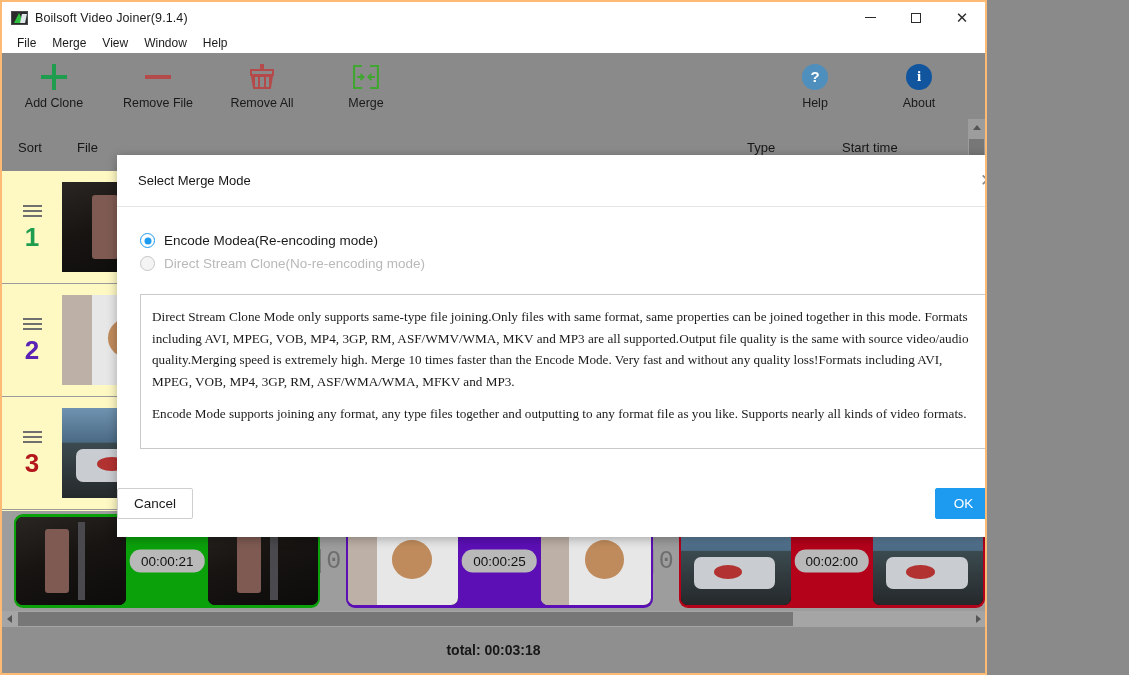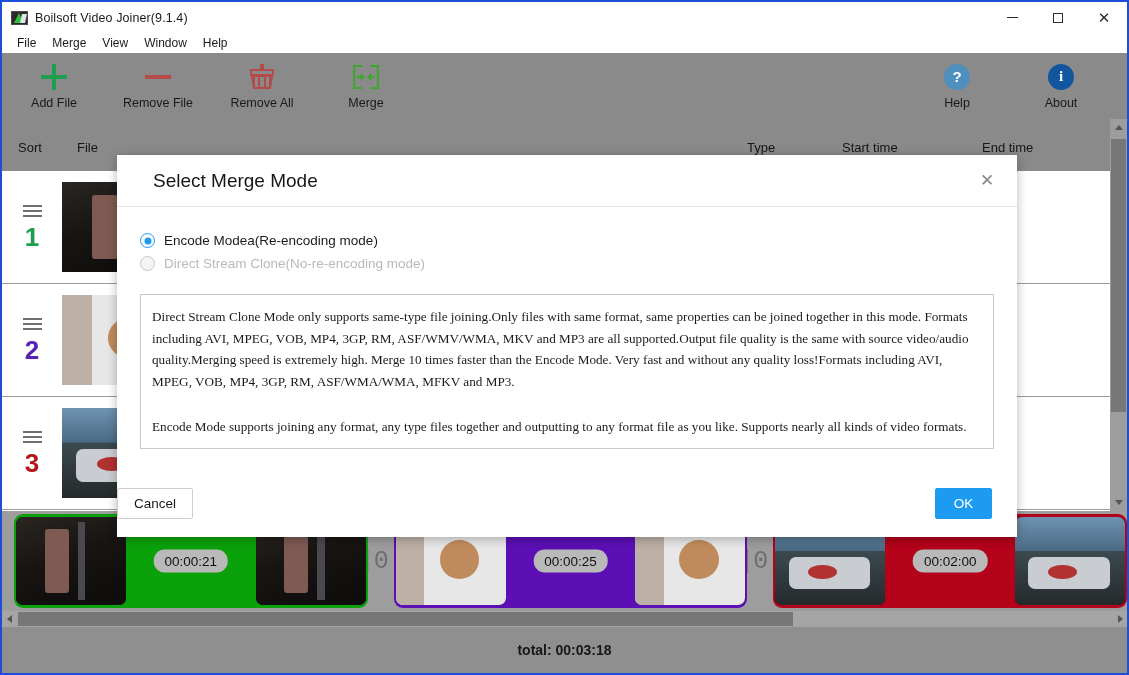--- a/index.html
+++ b/index.html
@@ -4,23 +4,23 @@
 <style>
   * { box-sizing: border-box; margin: 0; padding: 0; }
   html, body {
     width: 1129px; height: 675px;
     font-family: "Liberation Sans", sans-serif;
     overflow: hidden;
     background: #8a8a8a;
   }
   #app {
     position: relative;
-    width: 1129px; height: 675px;
-    border: 2px solid #1d4ed8;
-    background: #ffffff;
+    width: 987px; height: 675px;
+    border: 2px solid #fdba74;
+    background: #fef9c3;
     overflow: hidden;
   }
 
   
   .titlebar {
     position: absolute; top: 0; left: 0; right: 0; height: 31px;
     background: #ffffff;
     display: flex; align-items: center;
   }
   .title-left { display: flex; align-items: center; gap: 7px; padding-left: 9px; }
@@ -164,41 +164,41 @@
   
   .modal {
     position: absolute; left: 115px; top: 153px; width: 900px; height: 382px;
     background: #ffffff; box-shadow: 0 2px 10px rgba(0,0,0,.28); z-index: 50;
   }
   .modal-head {
     height: 52px; border-bottom: 1px solid #e6e6e6;
     display: flex; align-items: center; justify-content: space-between;
     padding: 0 18px 0 21px;
   }
-  .modal-title { font-size: 19px; color: #171717; margin-left: 15px; }
+  .modal-title { font-size: 13px; color: #171717; }
   .modal-close { font-size: 17px; color: #8a8a8a; width: 24px; height: 24px; display:flex; align-items:center; justify-content:center; font-weight: 300; }
   .modal-body { padding: 22px 23px 0 23px; }
   .radio-row { display: flex; align-items: center; gap: 9px; height: 23px; }
   .radio {
     width: 15px; height: 15px; border-radius: 50%;
     border: 1px solid #c6c6c6; background: #f4f4f4; flex: 0 0 15px; position: relative;
   }
   .radio.checked { border: 1px solid #1d9bf0; background: #ffffff; }
   .radio.checked::after {
     content: ""; position: absolute; left: 50%; top: 50%; transform: translate(-50%,-50%);
     width: 7px; height: 7px; border-radius: 50%; background: #1d9bf0;
   }
   .radio-label { font-size: 13.5px; color: #1a1a1a; }
   .radio-row.disabled .radio-label { color: #b9b9b9; }
   .desc-box {
     margin-top: 19px; border: 1px solid #c9c9c9; background: #fff;
     padding: 11px 11px 12px 11px; height: 155px;
   }
   .desc-box p { font-size: 13.2px; line-height: 1.63; color: #1a1a1a; font-family: Liberation Serif, serif; }
-  .desc-box p + p { margin-top: 24px; }
+  .desc-box p + p { margin-top: 11px; }
   .modal-foot {
     position: absolute; left: 0; right: 0; bottom: 0; height: 68px;
     display: flex; align-items: center; justify-content: space-between; gap: 12px;
     padding-right: 25px;
   }
   .btn { font-size: 13.5px; height: 31px; min-width: 71px; padding: 0 16px; border-radius: 2px; display:flex; align-items:center; justify-content:center; }
   .btn-cancel { background: #fff; border: 1px solid #cfcfcf; color: #1a1a1a; }
   .btn-ok { background: #1d9bf0; color: #fff; border: 1px solid #1d9bf0; min-width: 57px; }
 
   
@@ -243,21 +243,21 @@
     <div class="menu-item">Window</div>
     <div class="menu-item">Help</div>
   </div>
 
   <div class="toolbar">
 
     <div class="tool-btn">
       <div class="tool-icon">
           <div class="ic-plus"></div>
         </div>
-      <span class="label">Add File</span>
+      <span class="label">Add Clone</span>
     </div>
 
     <div class="tool-btn">
       <div class="tool-icon">
           <div class="ic-minus"></div>
         </div>
       <span class="label">Remove File</span>
     </div>
 
     <div class="tool-btn">

